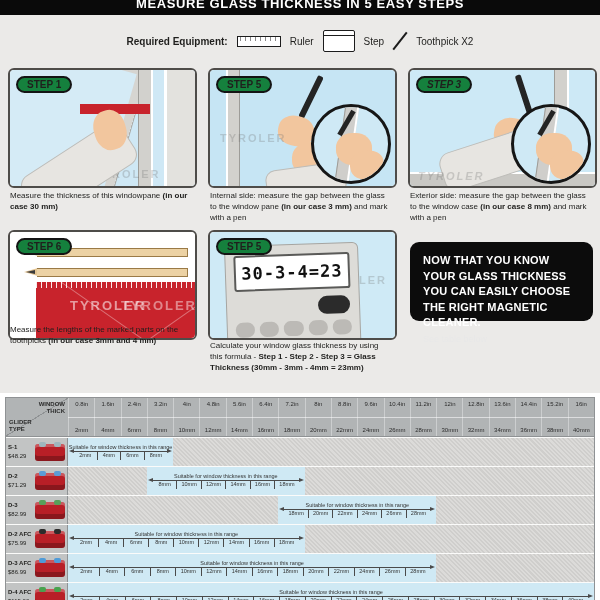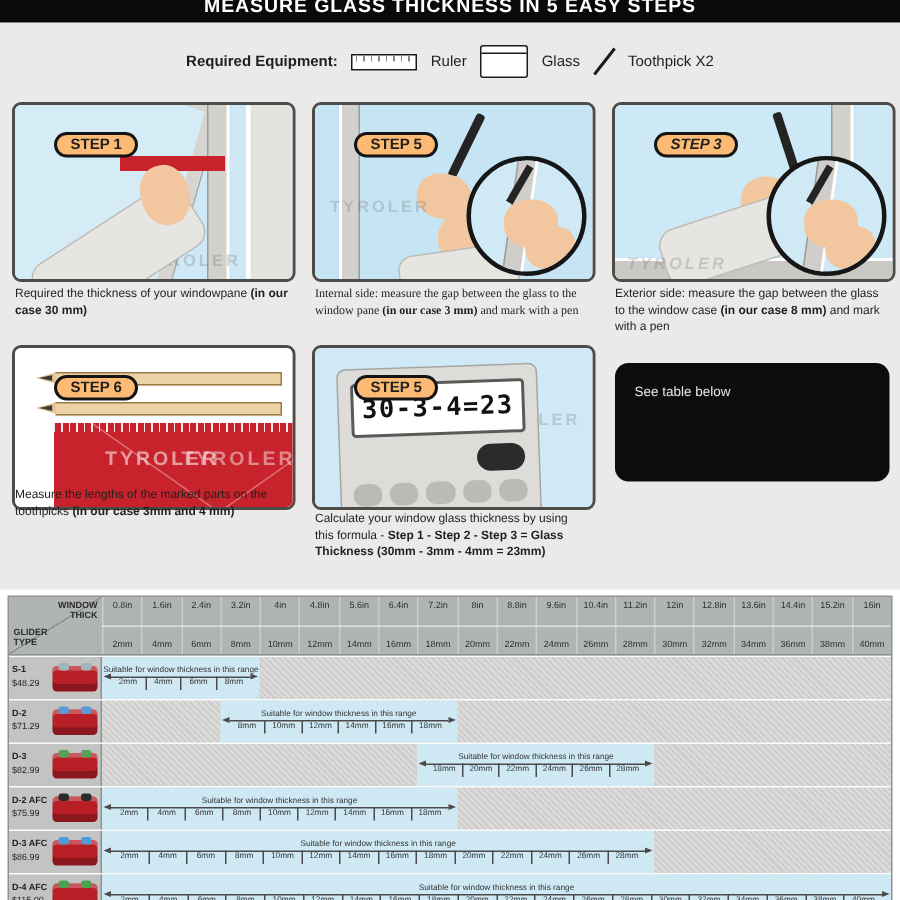--- a/index.html
+++ b/index.html
@@ -21,22 +21,22 @@
   .ico-card::before{content:"";position:absolute;left:0;right:0;top:4px;border-top:1.5px solid #1c1c1c;}
   .ico-pick{width:2px;height:22px;background:#1c1c1c;transform:rotate(38deg);margin:0 6px;}
 
   
   .panel{position:absolute;width:185px;background:#fff;border:2px solid #4e4c49;border-radius:6px;overflow:hidden;}
   .p1{left:8px;top:68px;height:116px;}
   .p2{left:208px;top:68px;height:116px;}
   .p3{left:408px;top:68px;height:116px;font-style:italic;}
   .p4{left:8px;top:230px;height:106px;}
   .p5{left:208px;top:230px;height:106px;}
-  .badge{position:absolute;top:18px;left:6px;z-index:6;background:#fdba74;border:2px solid #141414;border-radius:10px;
-         padding:1px 9px;font-weight:700;font-size:10px;white-space:nowrap;margin-left:20px;}
+  .badge{position:absolute;top:6px;left:6px;z-index:6;background:#15803d;border:2px solid #141414;border-radius:10px;
+         padding:1px 9px;font-weight:700;font-size:10px;white-space:nowrap;}
   .wm{position:absolute;color:rgba(110,110,110,.28);font-weight:700;font-size:11px;letter-spacing:2px;pointer-events:none;}
 
   .ill{position:absolute;inset:0;}
   
   .ill1{background:#cfe8f5;}
   .ill1 .sash{position:absolute;left:-34px;top:-26px;width:128px;height:190px;border:9px solid #d6d5d1;
               box-shadow:0 0 0 1px #a8a7a3;background:rgba(255,255,255,.14);transform:rotate(16deg);}
   .ill1 .frame-v{position:absolute;left:128px;top:0;width:12px;height:100%;background:#d2d1cd;
                  border-left:1px solid #9d9c98;border-right:2px solid #fff;}
   .ill1 .wall{position:absolute;right:0;top:0;width:28px;height:100%;background:#e3e2de;border-left:3px solid #fff;}
@@ -96,21 +96,21 @@
   .calc .disp{margin:9px 8px 0 8px;height:32px;background:#fff;border:2px solid #5a5a58;border-radius:3px;
               display:flex;align-items:center;justify-content:center;font-family:"DejaVu Sans Mono",monospace;
               font-size:17px;font-weight:700;letter-spacing:1px;color:#111;}
   .calc .pwr{position:absolute;right:9px;top:52px;width:32px;height:18px;background:#2b2b2b;border-radius:9px;}
   .calc .keys{position:absolute;left:8px;right:8px;top:76px;display:grid;grid-template-columns:repeat(5,1fr);gap:5px;}
   .calc .keys span{height:15px;background:#aba9a5;border-radius:7px;}
   .calc .keys span:nth-child(-n+5){background:#bcbab6;}
 
   
   .cap{position:absolute;width:182px;font-size:8px;line-height:1.4;}
-  .c1{left:10px;top:190px;}  .c2{left:210px;top:190px;font-family:Liberation Serif, serif;}  .c3{left:410px;top:190px;}
+  .c1{left:10px;top:190px;}  .c2{left:210px;top:190px;}  .c3{left:410px;top:190px;}
   .c4{left:10px;top:324px;}  .c5{left:210px;top:340px;}
 
   
   .promo{position:absolute;left:410px;top:242px;width:183px;height:79px;background:#0c0c0c;border-radius:9px;
          padding:11px 13px;box-sizing:border-box;color:#fff;}
   .promo .main{font-weight:800;font-size:11px;line-height:1.42;letter-spacing:.2px;}
   .promo .sub{font-size:9px;margin-top:3px;color:#e8e8e8;}
 
   
   .gtable{position:absolute;left:5px;top:397px;width:590px;border:1px solid #8f9294;background:#fff;box-sizing:border-box;}
@@ -151,21 +151,21 @@
 
 <div class="banner">
   <div>MEASURE GLASS THICKNESS IN 5 EASY STEPS</div>
 </div>
 
 <div class="equip">
   <span class="lbl">Required Equipment:</span>
   <span class="ico-ruler"></span>
   <span>Ruler</span>
   <span class="ico-card"></span>
-  <span>Glass</span>
+  <span>Step</span>
   <span class="ico-pick"></span>
   <span>Toothpick X2</span>
 </div>
 
 <div class="panel p1">
   <div class="badge">STEP 1</div>
   <div class="ill ill1">
     <div class="sash"></div>
     <div class="frame-v"></div>
     <div class="wall"></div>
@@ -247,27 +247,28 @@
           <span></span>
           <span></span>
           <span></span>
         <span></span>
           <span></span>
       </div>
     </div>
   </div>
 </div>
 
-<div class="cap c1"><span>Required the thickness of your windowpane </span><b>(in our case 30 mm)</b><span></span></div>
+<div class="cap c1"><span>Measure the thickness of this windowpane </span><b>(in our case 30 mm)</b><span></span></div>
 <div class="cap c2"><span>Internal side: measure the gap between the glass to the window pane </span><b>(in our case 3 mm)</b><span> and mark with a pen</span></div>
 <div class="cap c3"><span>Exterior side: measure the gap between the glass to the window case </span><b>(in our case 8 mm)</b><span> and mark with a pen</span></div>
 <div class="cap c4"><span>Measure the lengths of the marked parts on the toothpicks </span><b>(in our case 3mm and 4 mm)</b><span></span></div>
 <div class="cap c5"><span>Calculate your window glass thickness by using this formula - </span><b>Step 1 - Step 2 - Step 3 = Glass Thickness (30mm - 3mm - 4mm = 23mm)</b><span></span></div>
 
 <div class="promo">
+  <div class="main">NOW THAT YOU KNOW YOUR GLASS THICKNESS YOU CAN EASILY CHOOSE THE RIGHT MAGNETIC CLEANER.</div>
   <div class="sub">See table below</div>
 </div>
 
 <div class="gtable" id="glider-table">
     <div class="t-header">
       <div class="t-corner">
         <span class="ct">WINDOW THICK</span>
         <span class="cb">GLIDER TYPE</span>
       </div>
       <div class="t-col">

